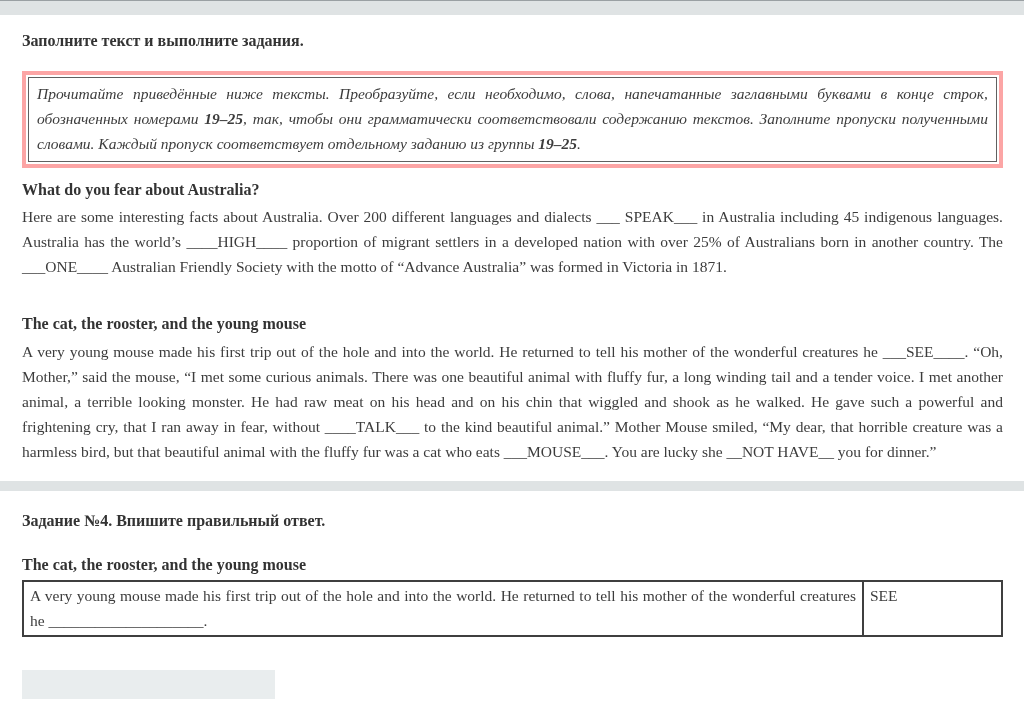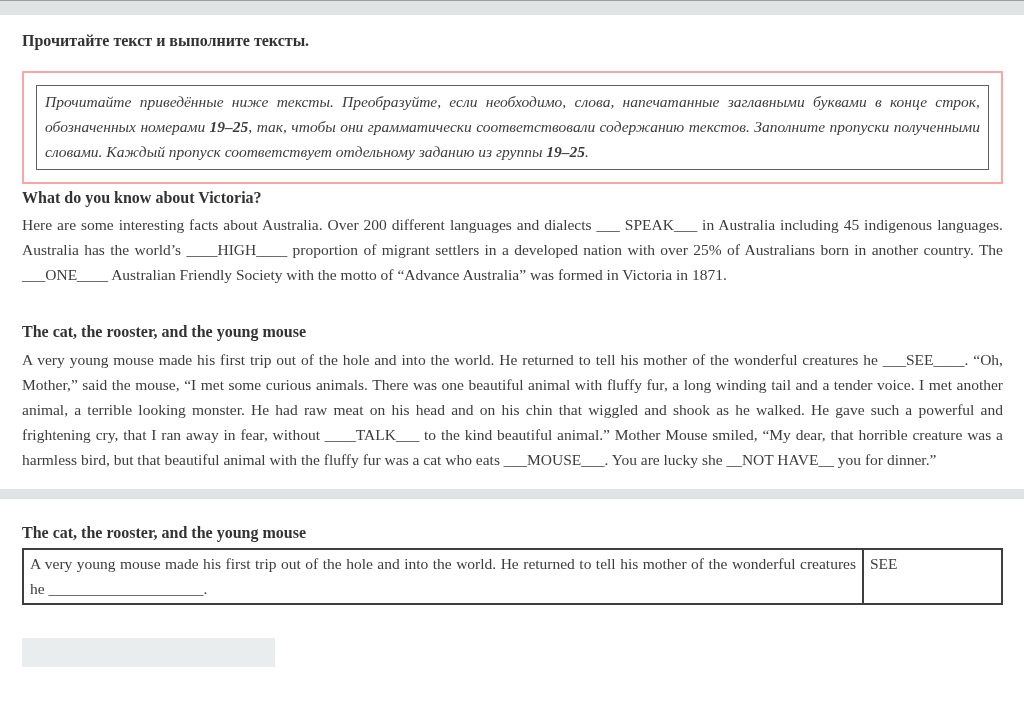--- a/index.html
+++ b/index.html
@@ -22,23 +22,23 @@
   .content { padding-left: 22px; padding-right: 21px; }
   .heading {
     font-size: 16px;
     font-weight: bold;
     color: #333333;
     margin: 0;
     line-height: 20px;
   }
   .sect1-title { padding-top: 16px; margin-bottom: 20px; }
   .instruction-box {
-    border: 2px solid #fca5a5;
-    padding: 12px;
-    margin-bottom: 4px;
+    border: 4px solid #fca5a5;
+    padding: 2px;
+    margin-bottom: 12px;
   }
   .instruction-inner {
     border: 1px solid #606060;
     padding: 3px 8px 5px 8px;
   }
   .instr {
     margin: 0;
     font-style: italic;
     line-height: 25px;
     text-align: justify;
@@ -82,38 +82,39 @@
   .run-b { font-weight: bold; }
 </style>
 </head>
 <body>
 
 <div class="page">
 
   <div class="top-strip"></div>
 
   <div class="content">
-    <div class="heading sect1-title">Прочитайте текст и выполните тексты.</div>
+    <div class="heading sect1-title">Заполните текст и выполните задания.</div>
 
     <div class="instruction-box">
       <div class="instruction-inner">
         <p class="instr"><span>Прочитайте приведённые ниже тексты. Преобразуйте, если необходимо, слова, напечатанные заглавными буквами в конце строк, обозначенных номерами </span><span class="run-b">19–25</span><span>, так, чтобы они грамматически соответствовали содержанию текстов. Заполните пропуски полученными словами. Каждый пропуск соответствует отдельному заданию из группы </span><span class="run-b">19–25</span><span>.</span></p>
       </div>
     </div>
 
-    <div class="heading australia-h">What do you know about Victoria?</div>
+    <div class="heading australia-h">What do you fear about Australia?</div>
     <p class="body-par"><span>Here are some interesting facts about Australia. Over 200 different languages and dialects ___ </span><span class="run-u">SPEAK</span><span>___ in Australia including 45 indigenous languages. Australia has the world’s ____</span><span class="run-u">HIGH</span><span>____ proportion of migrant settlers in a developed nation with over 25% of Australians born in another country. The ___</span><span class="run-u">ONE</span><span>____ Australian Friendly Society with the motto of “Advance Australia” was formed in Victoria in 1871.</span></p>
 
     <div class="heading cat-h">The cat, the rooster, and the young mouse</div>
     <p class="body-par"><span>A very young mouse made his first trip out of the hole and into the world. He returned to tell his mother of the wonderful creatures he ___</span><span class="run-u">SEE</span><span>____. “Oh, Mother,” said the mouse, “I met some curious animals. There was one beautiful animal with fluffy fur, a long winding tail and a tender voice. I met another animal, a terrible looking monster. He had raw meat on his head and on his chin that wiggled and shook as he walked. He gave such a powerful and frightening cry, that I ran away in fear, without ____</span><span class="run-u">TALK</span><span>___ to the kind beautiful animal.” Mother Mouse smiled, “My dear, that horrible creature was a harmless bird, but that beautiful animal with the fluffy fur was a cat who eats ___</span><span class="run-u">MOUSE</span><span>___. You are lucky she __</span><span class="run-u">NOT HAVE</span><span>__ you for dinner.”</span></p>
   </div>
 
   <div class="divider"></div>
 
   <div class="content">
+    <div class="heading task4-title">Задание №4. Впишите правильный ответ.</div>
 
     <div class="heading task4-story-h">The cat, the rooster, and the young mouse</div>
 
     <table class="answer-table">
       <tbody>
         <tr>
           <td class="prompt-cell"><span>A very young mouse made his first trip out of the hole and into the world. He returned to tell his mother of the wonderful creatures he ____________________.</span></td>
           <td class="keyword-cell">SEE</td>
         </tr>
       </tbody>

